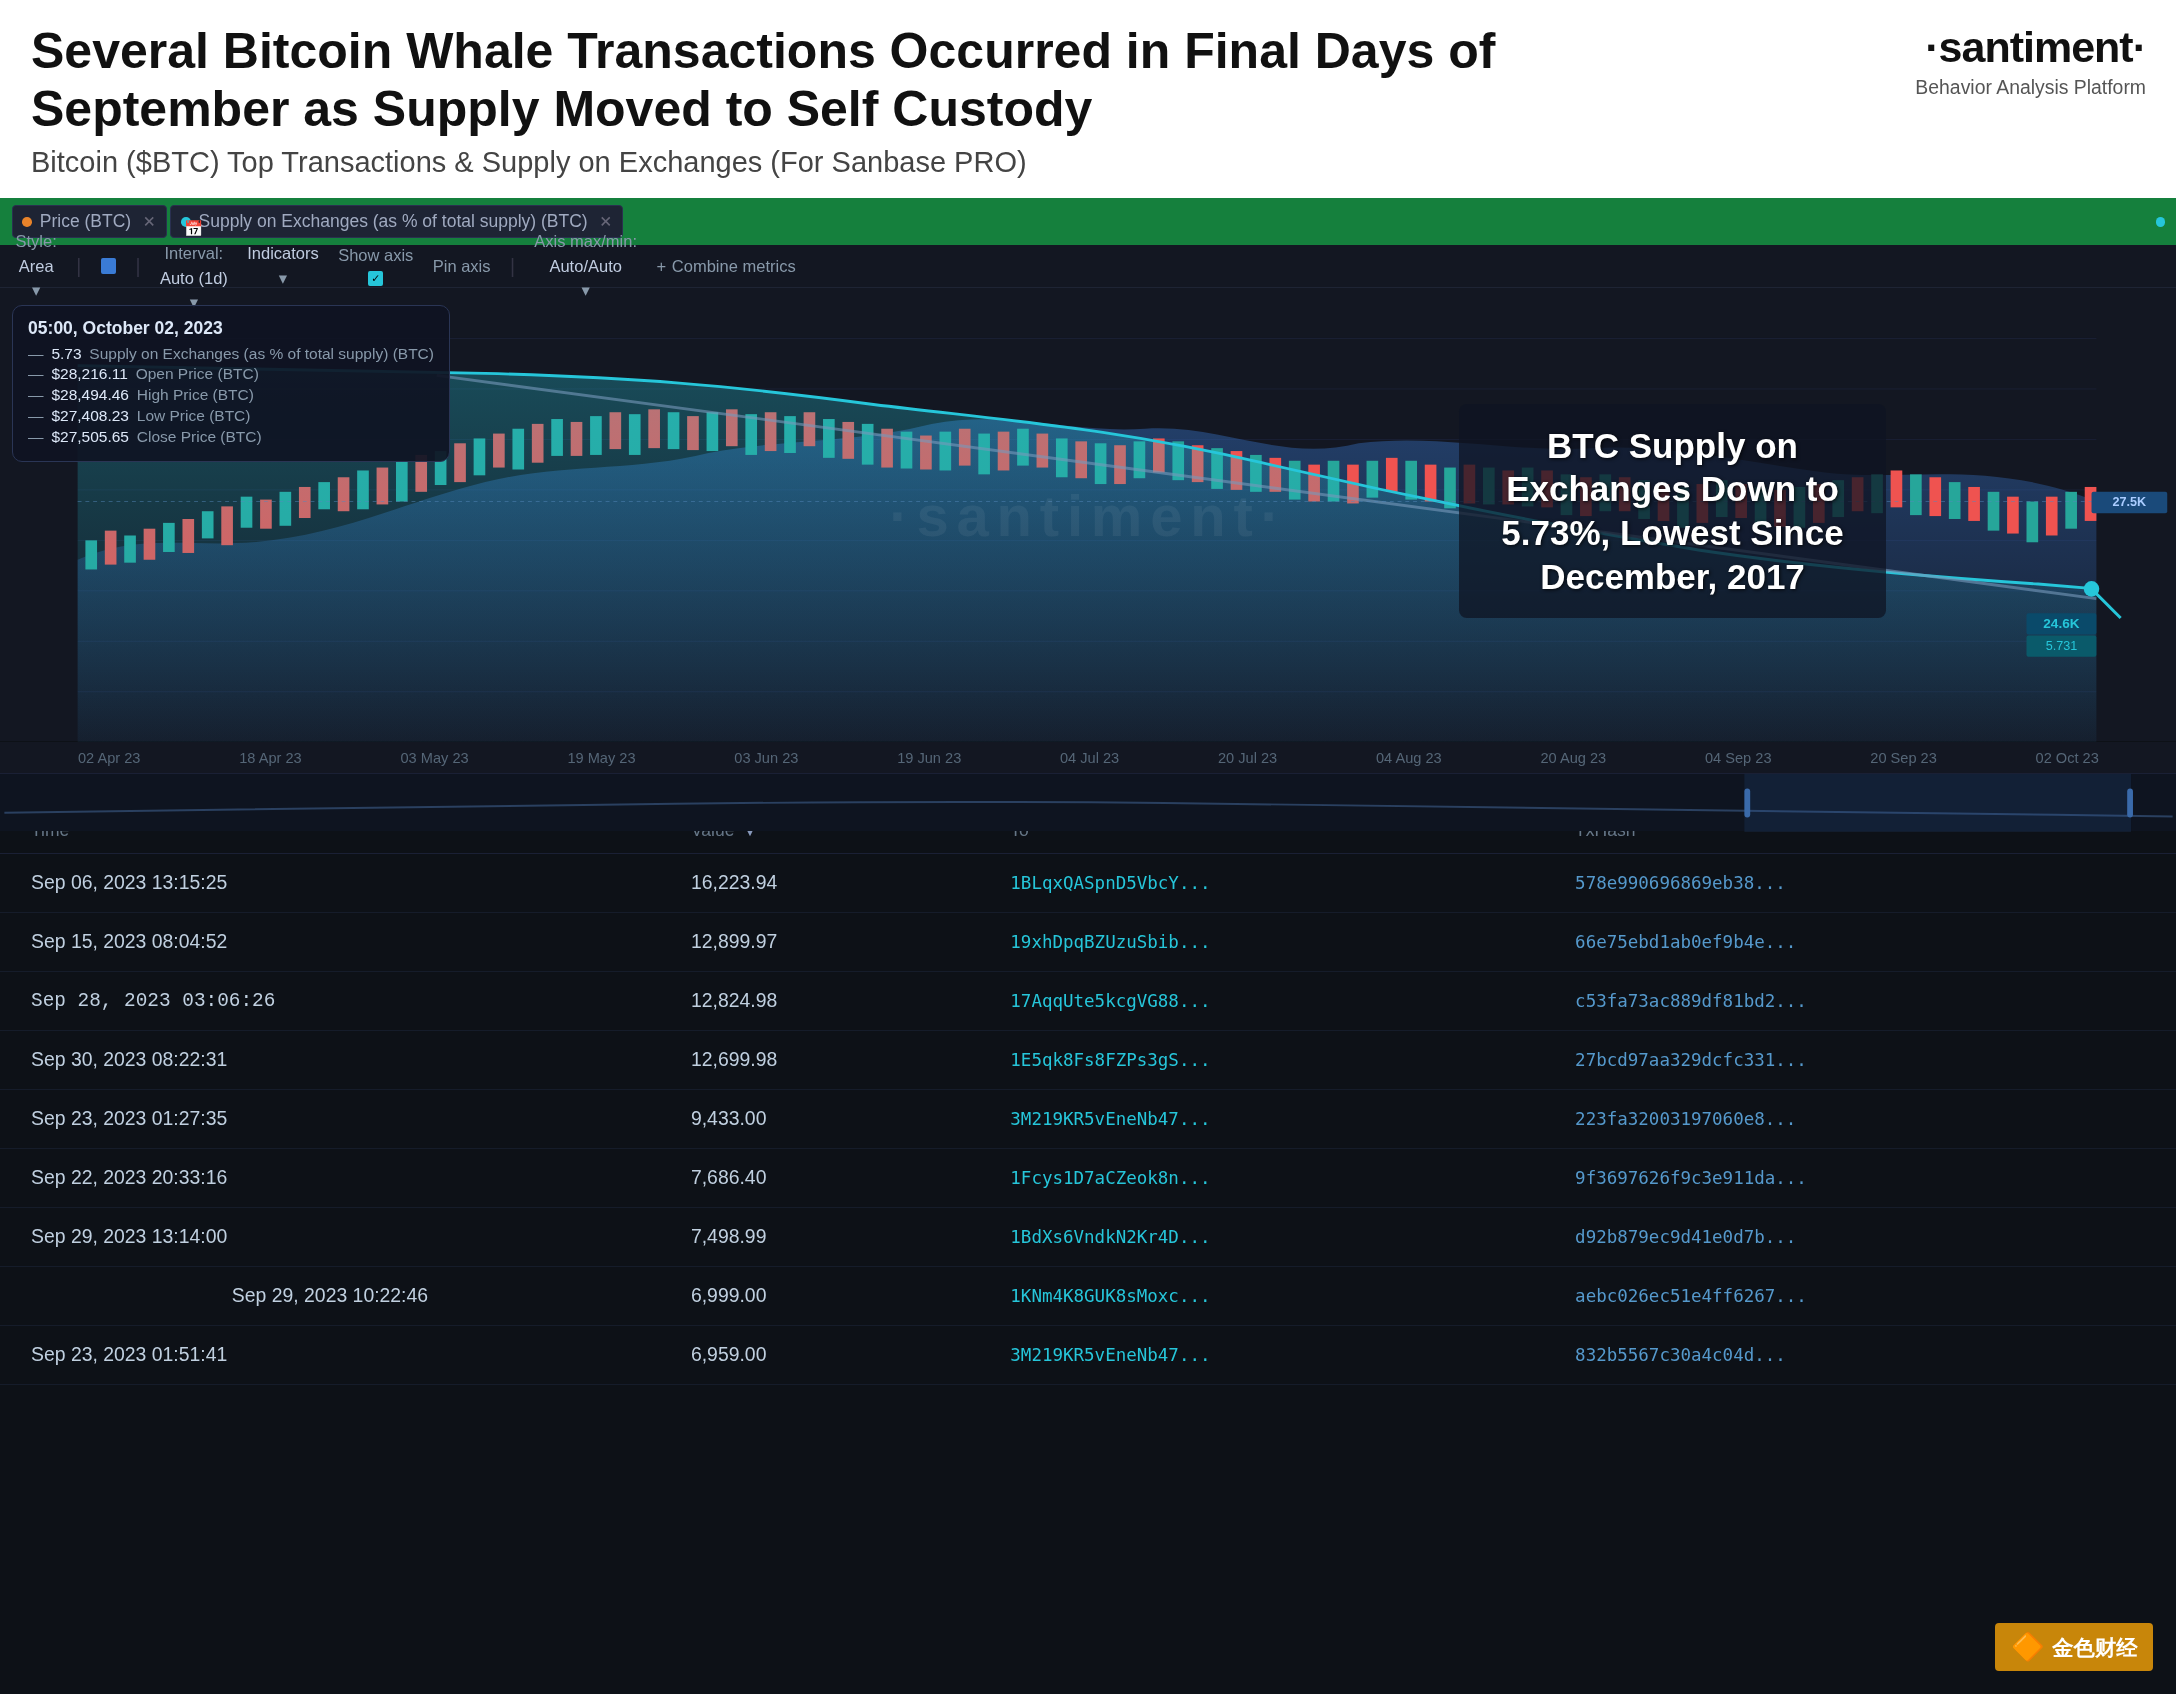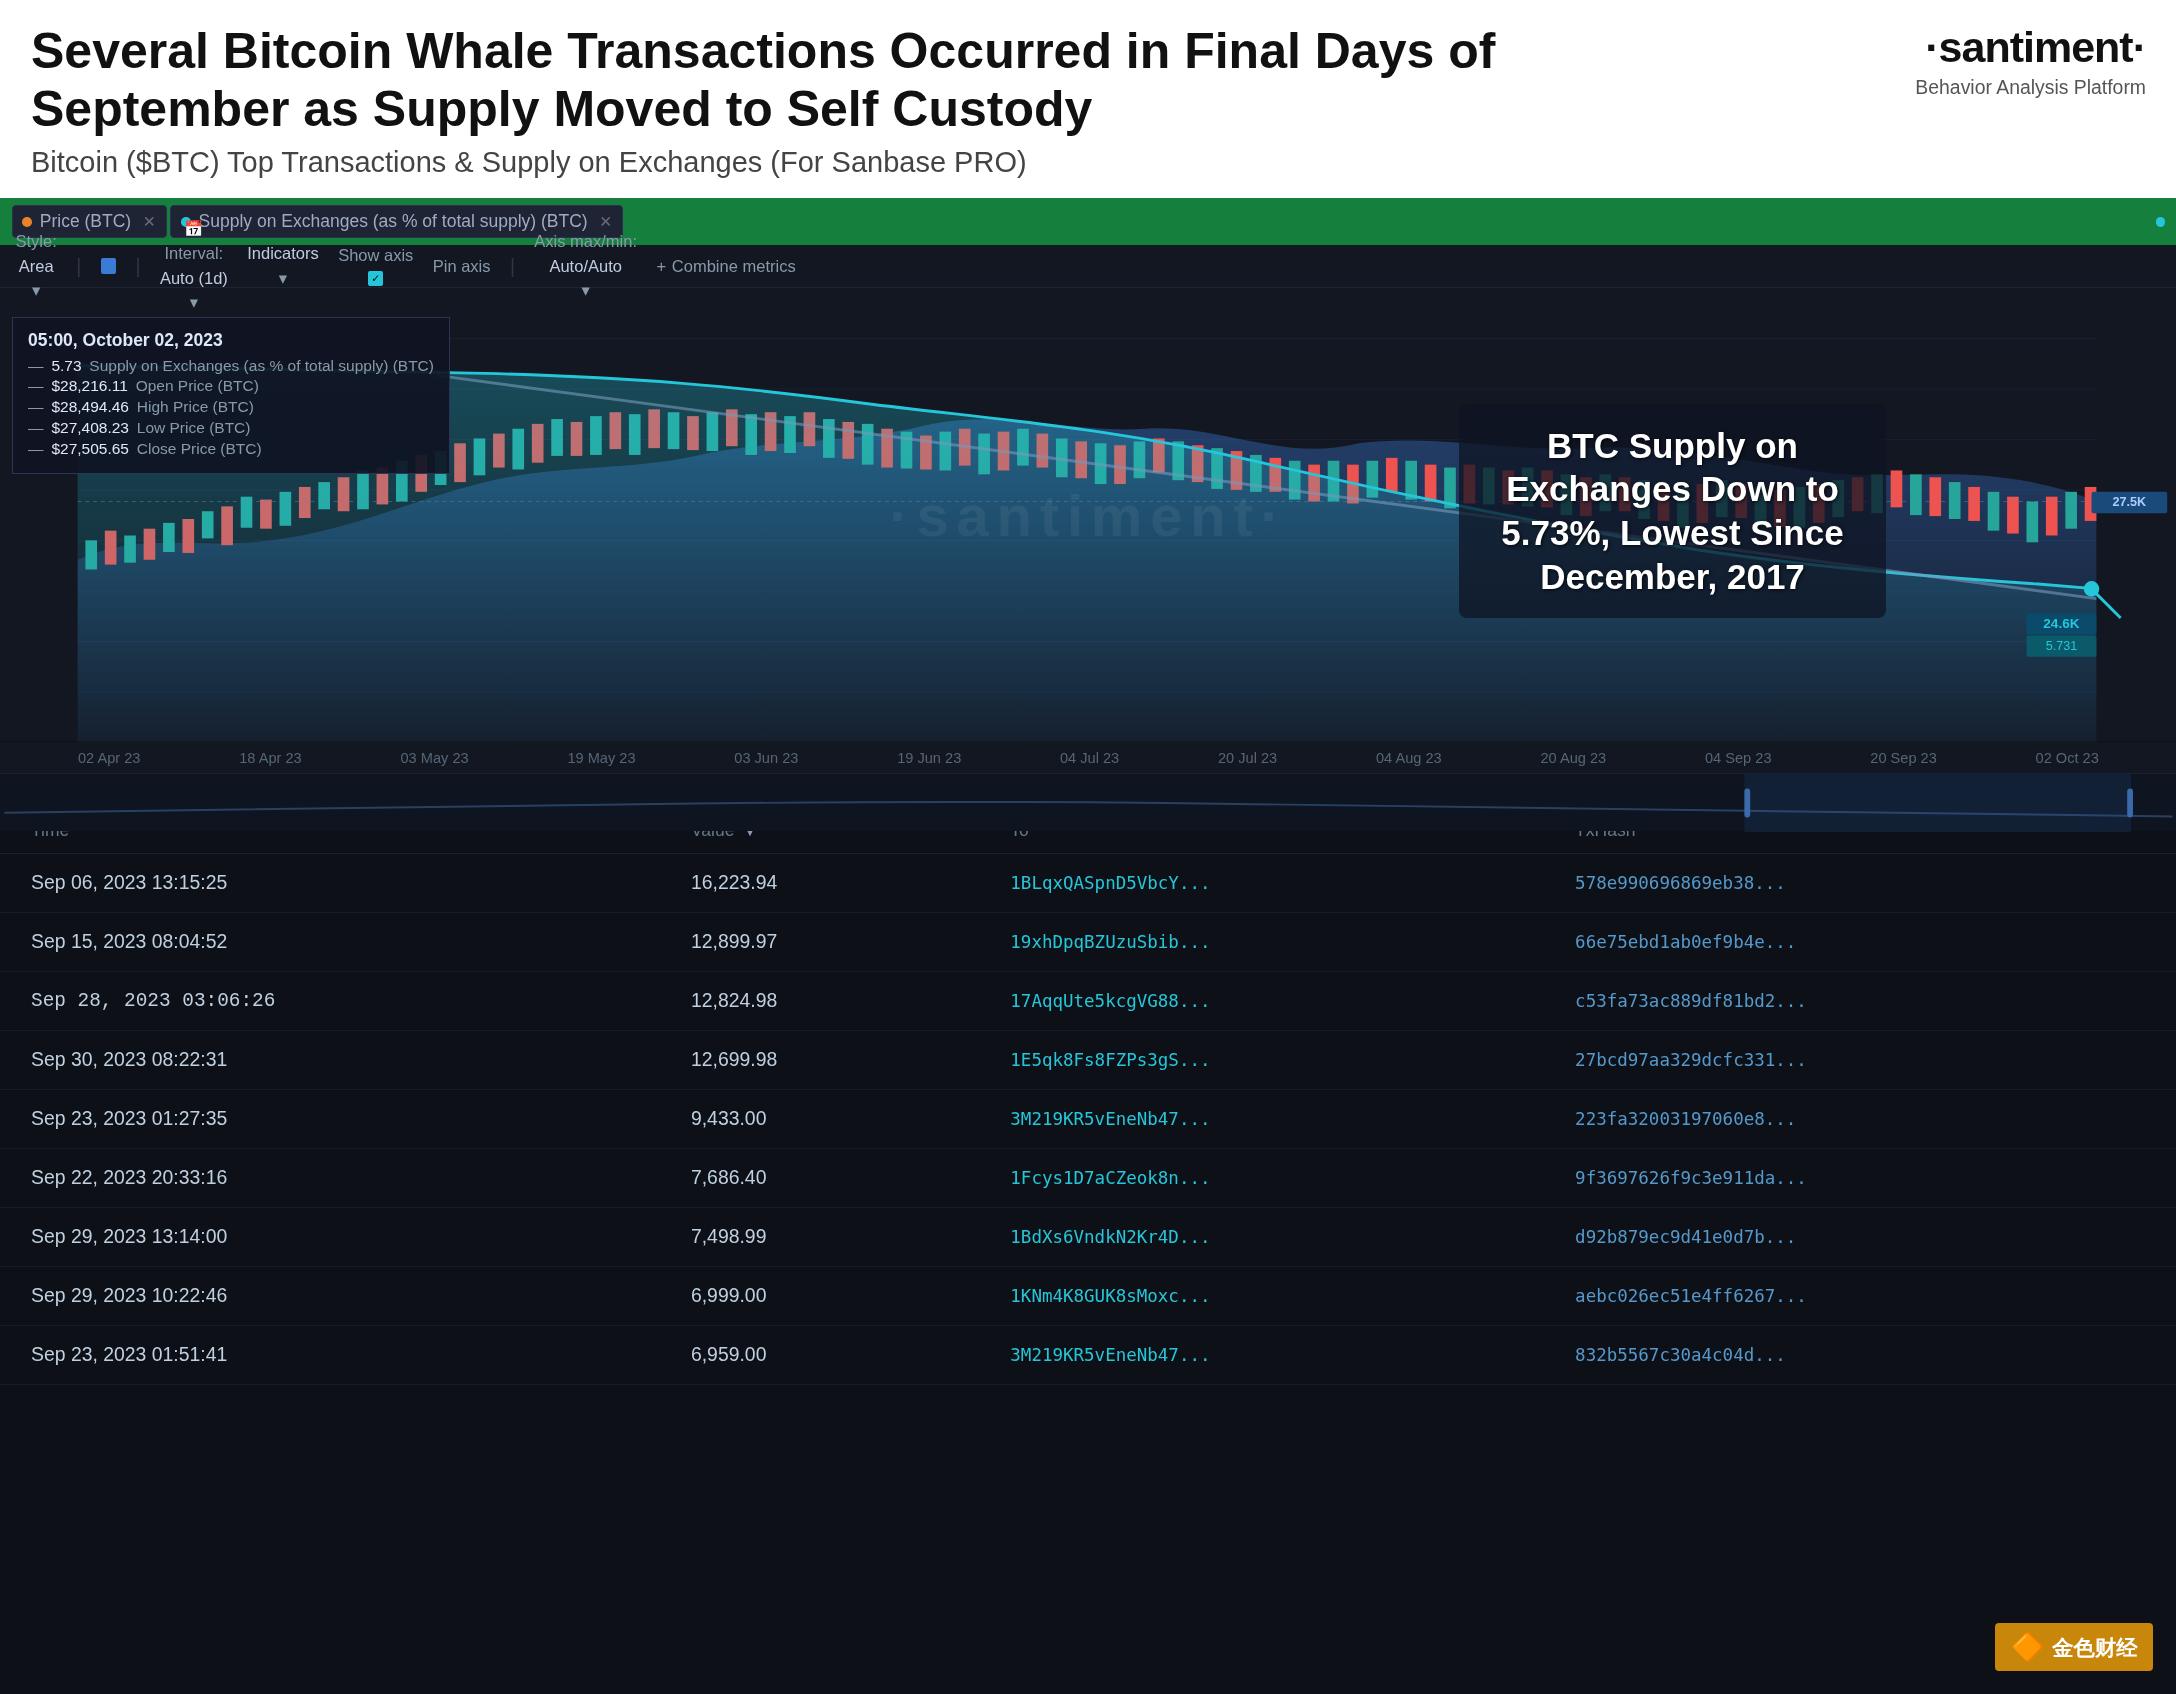--- a/index.html
+++ b/index.html
@@ -140,25 +140,25 @@
     
     .chart-canvas {
       position: relative;
       height: 454px;
       overflow: hidden;
     }
 
     
     .chart-tooltip {
       position: absolute;
-      top: 29px;
+      top: 17px;
       left: 11.6px;
       background: rgba(15,20,35,0.92);
       border: 1px solid #2a3555;
-      border-radius: 0;
+      border-radius: 10px;
       padding: 11.6px 15.5px;
       font-size: 16.5px;
       color: #c0d0e8;
       z-index: 10;
       min-width: 311px;
     }
     .tooltip-date {
       font-weight: 600;
       color: #dde8f8;
       margin-bottom: 5.8px;
@@ -696,21 +696,21 @@
       <tr>
         <td style="position:relative;margin-left:43px;">
           
           <span>Sep 29, 2023 13:14:00</span>
         </td>
         <td class="value">7,498.99</td>
         <td class="address">1BdXs6VndkN2Kr4D...</td>
         <td class="txhash">d92b879ec9d41e0d7b...</td>
       </tr>
       <tr>
-        <td style="position:relative;">
+        <td style="position:relative;text-align:center;">
           
           <span>Sep 29, 2023 10:22:46</span>
         </td>
         <td class="value">6,999.00</td>
         <td class="address">1KNm4K8GUK8sMoxc...</td>
         <td class="txhash">aebc026ec51e4ff6267...</td>
       </tr>
       <tr>
         <td>Sep 23, 2023 01:51:41</td>
         <td class="value">6,959.00</td>

